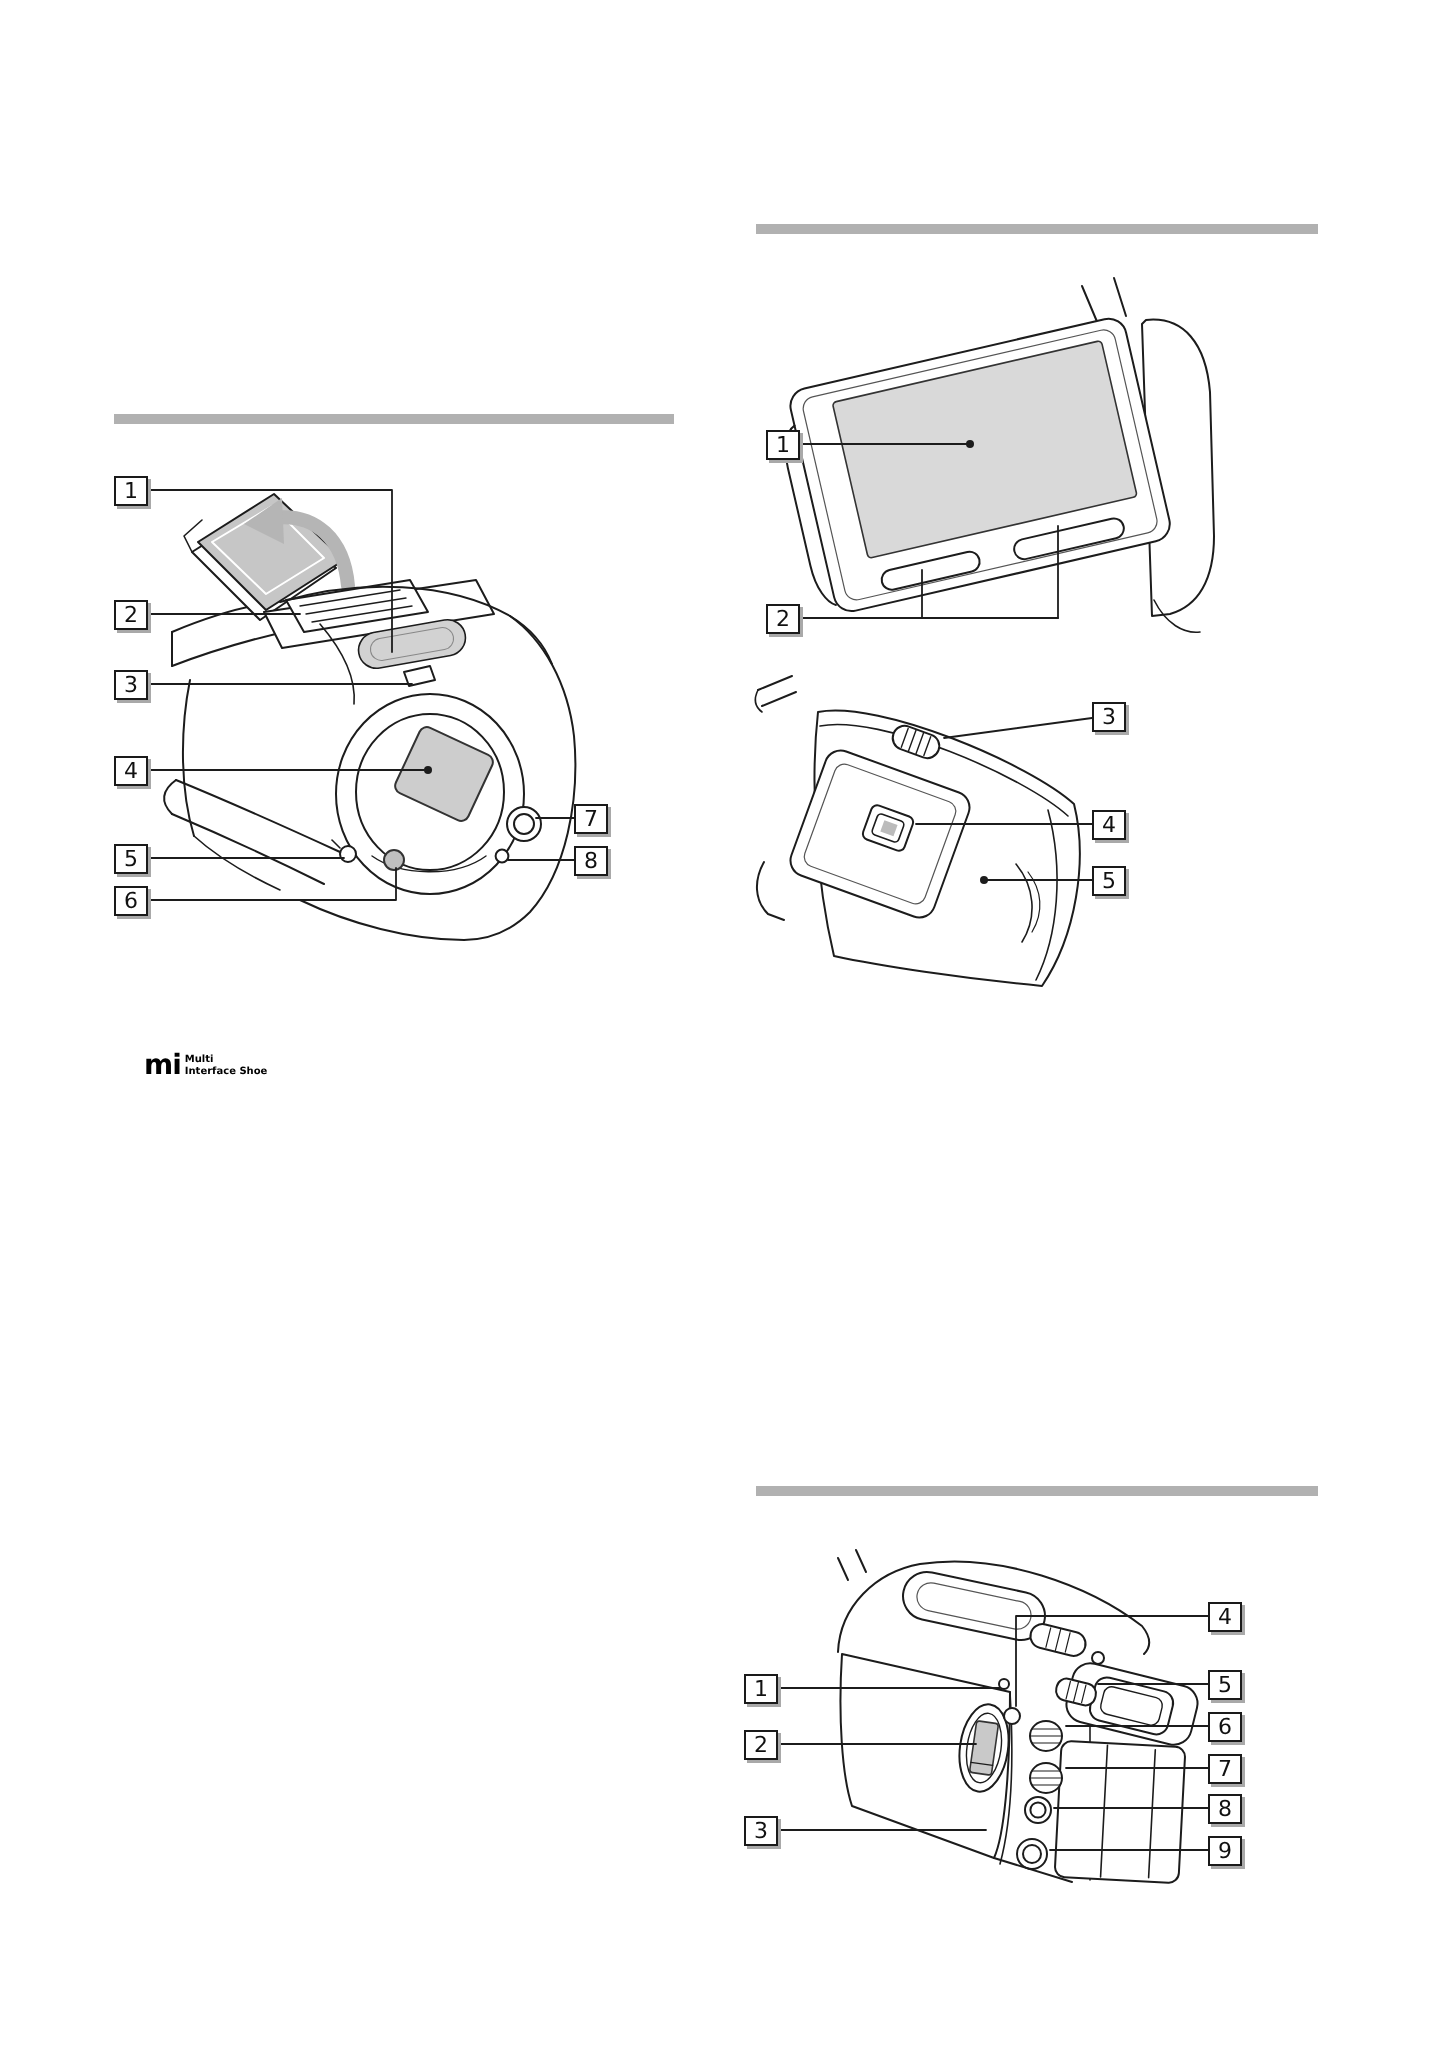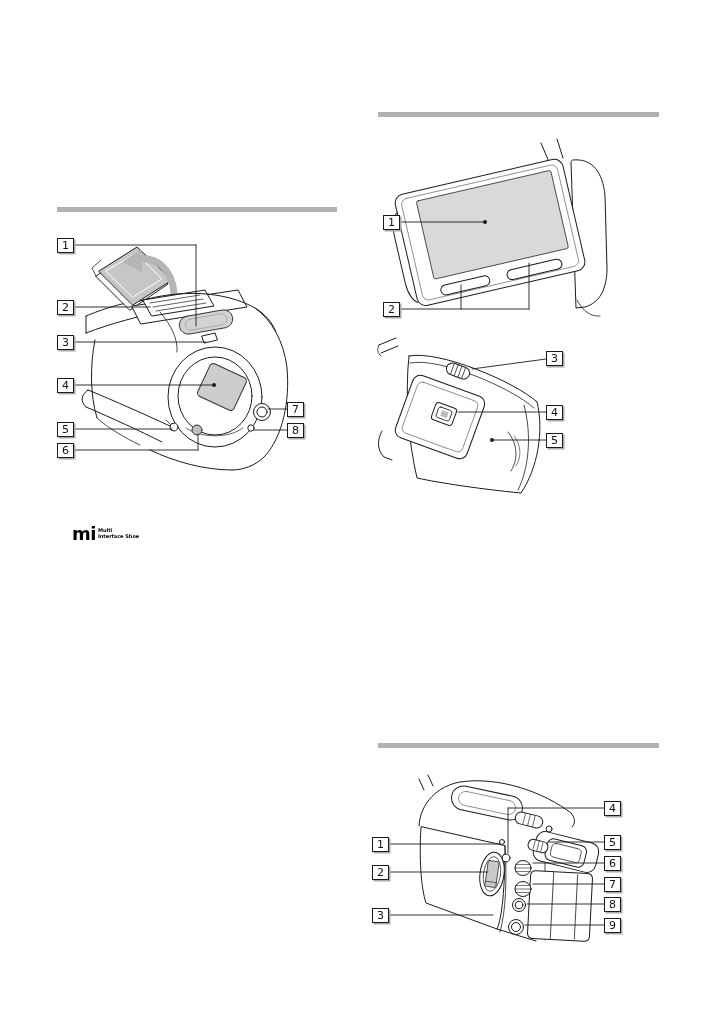--- a/index.html
+++ b/index.html
@@ -4,21 +4,21 @@
 <style>
   html,body{margin:0;padding:0;background:#ffffff;}
   #page{position:relative;width:726px;height:1032px;background:#ffffff;overflow:hidden;
         font-family:"DejaVu Sans",sans-serif;}
   .divider{position:absolute;height:5px;background:#b1b1b1;}
   #art{position:absolute;left:0;top:0;}
   .callout{position:absolute;width:15px;height:13px;background:#fff;border:1px solid #1a1a1a;
            box-shadow:1.5px 1.5px 0 #a9a9a9;font-size:11px;line-height:13px;text-align:center;
            color:#111;font-family:"DejaVu Sans",sans-serif;}
   .mi-logo{position:absolute;left:72px;top:527px;display:flex;align-items:flex-end;gap:2px;color:#000;}
-  .mi-sym{font-weight:bold;font-size:18px;line-height:13px;letter-spacing:-0.5px;}
+  .mi-sym{font-weight:bold;font-size:14px;line-height:13px;letter-spacing:-0.5px;}
   .mi-text{font-size:5px;line-height:5.5px;padding-bottom:1px;font-weight:bold;}
 </style>
 </head>
 <body>
 
 <div id="page">
 
   <div class="divider" style="left:57px;top:207px;width:280px"></div>
   <div class="divider" style="left:378px;top:112px;width:281px"></div>
   <div class="divider" style="left:378px;top:743px;width:281px"></div>

